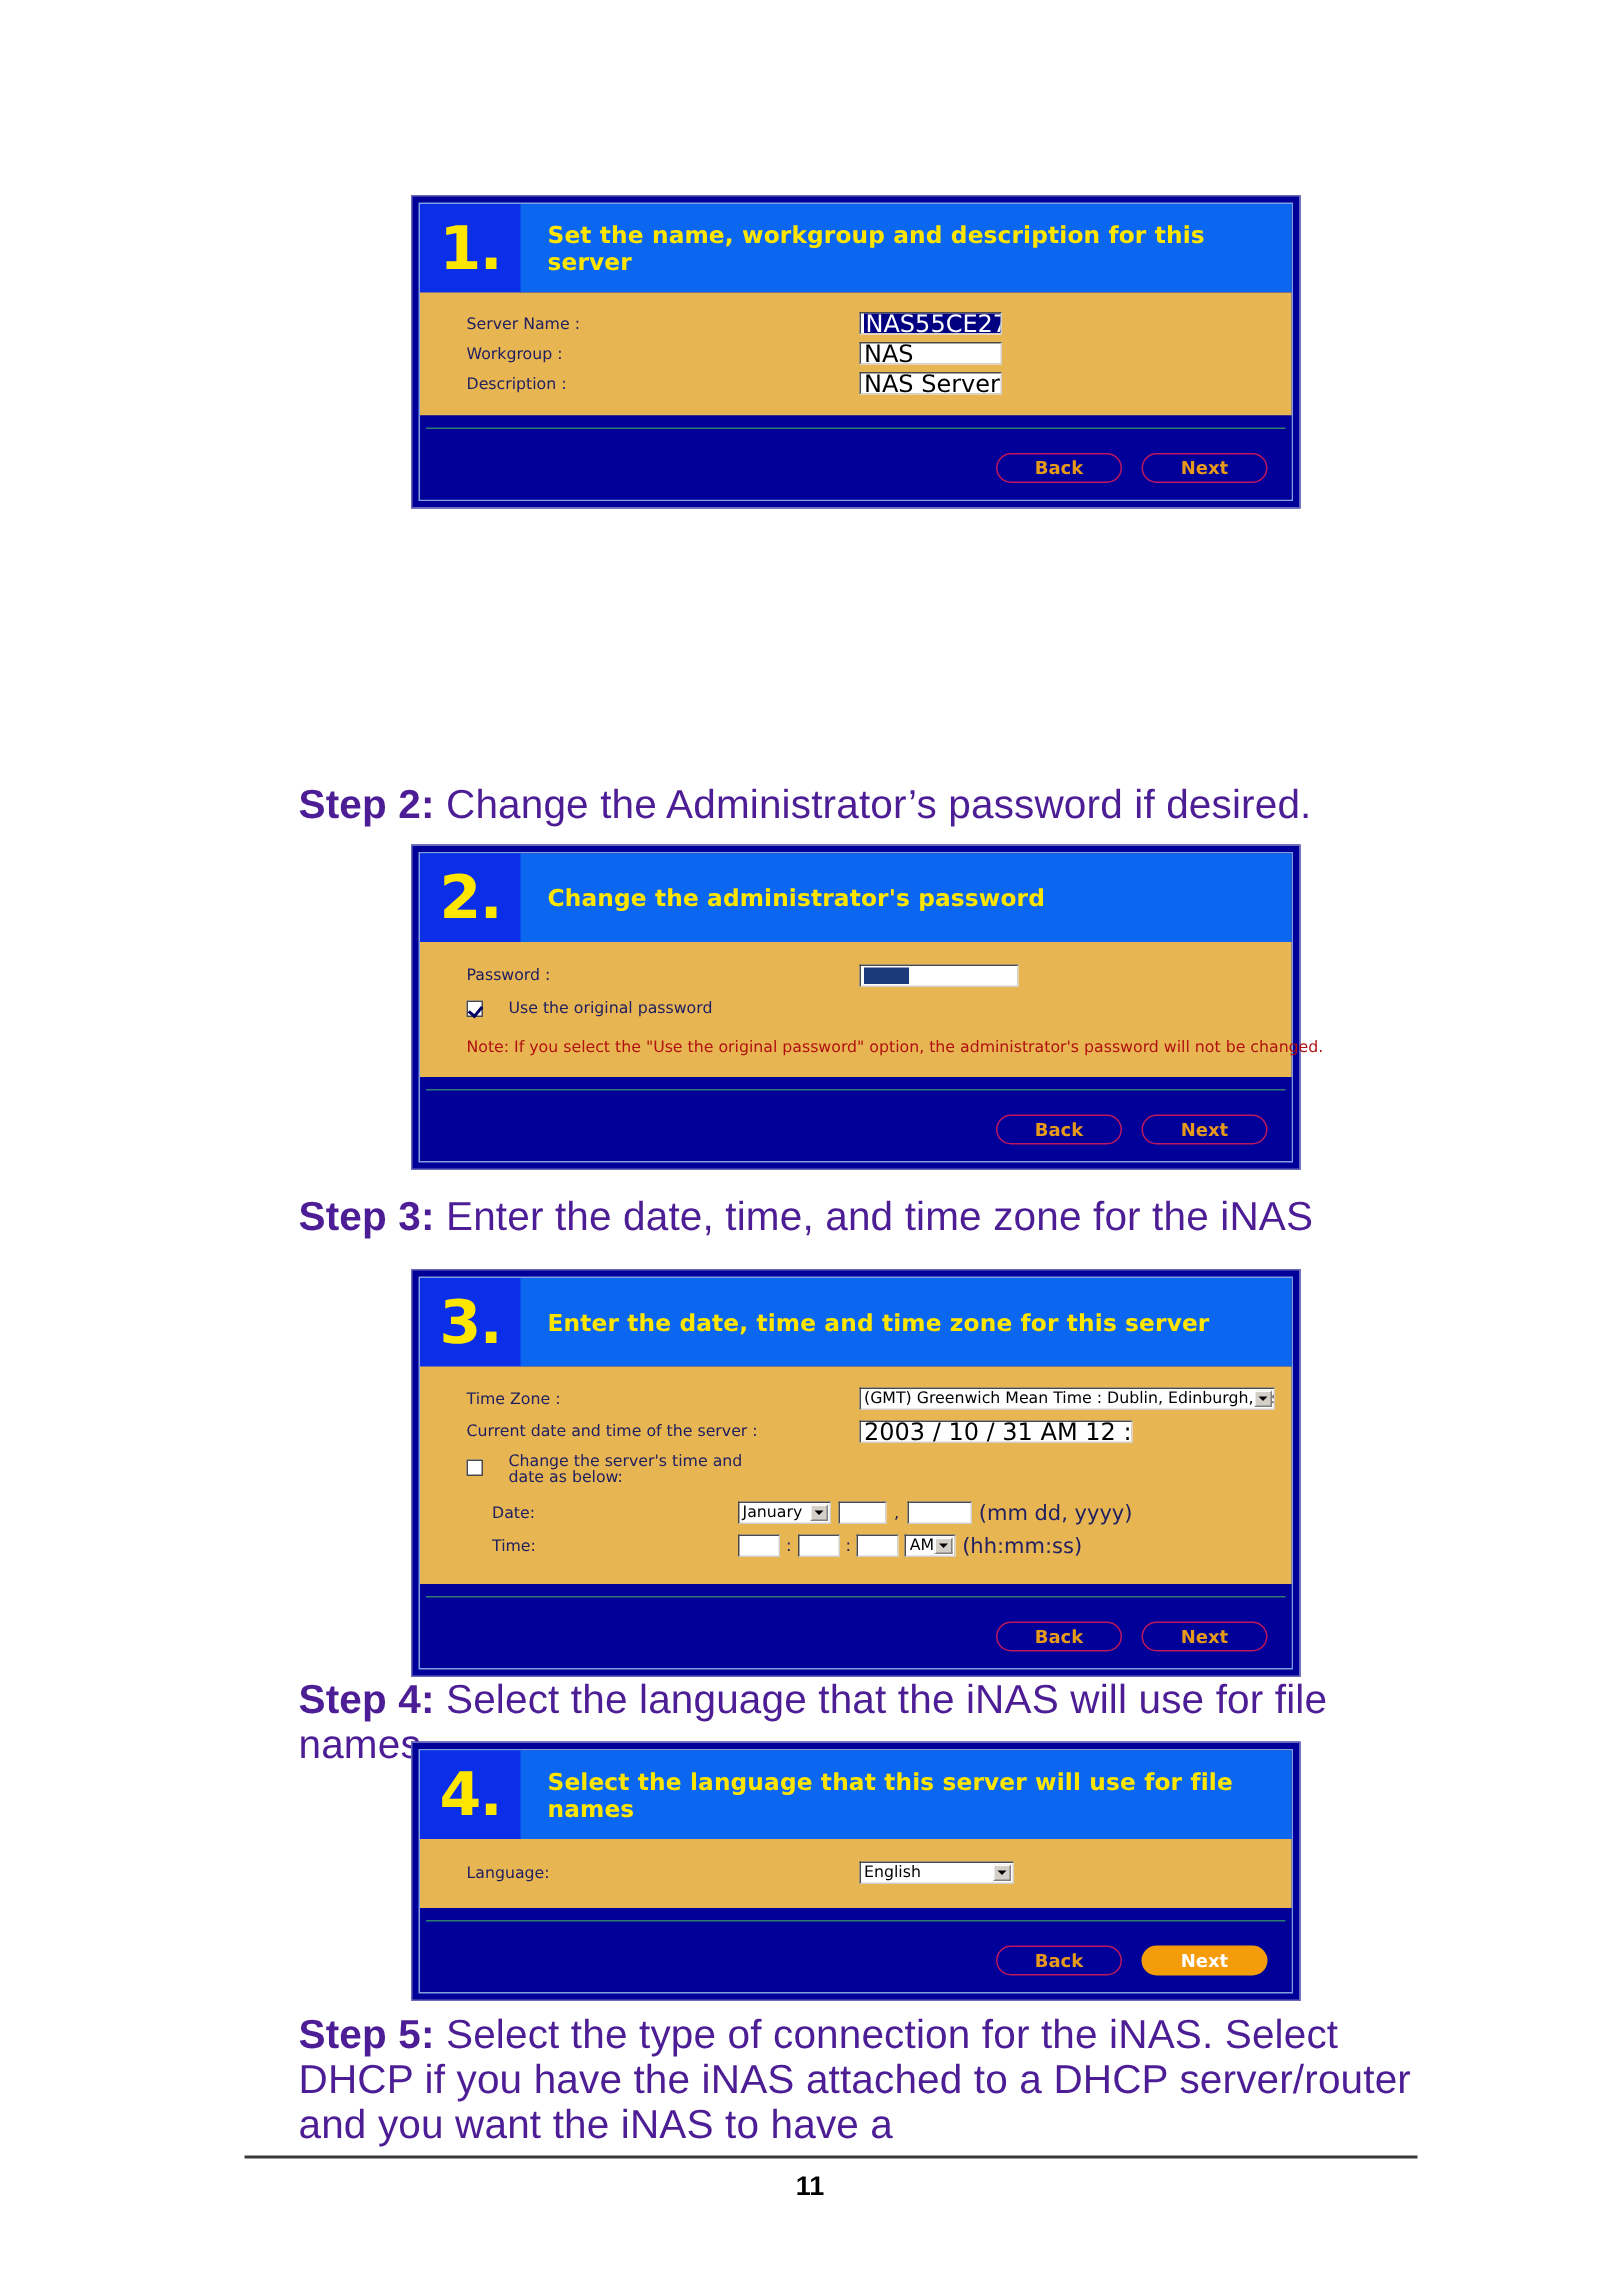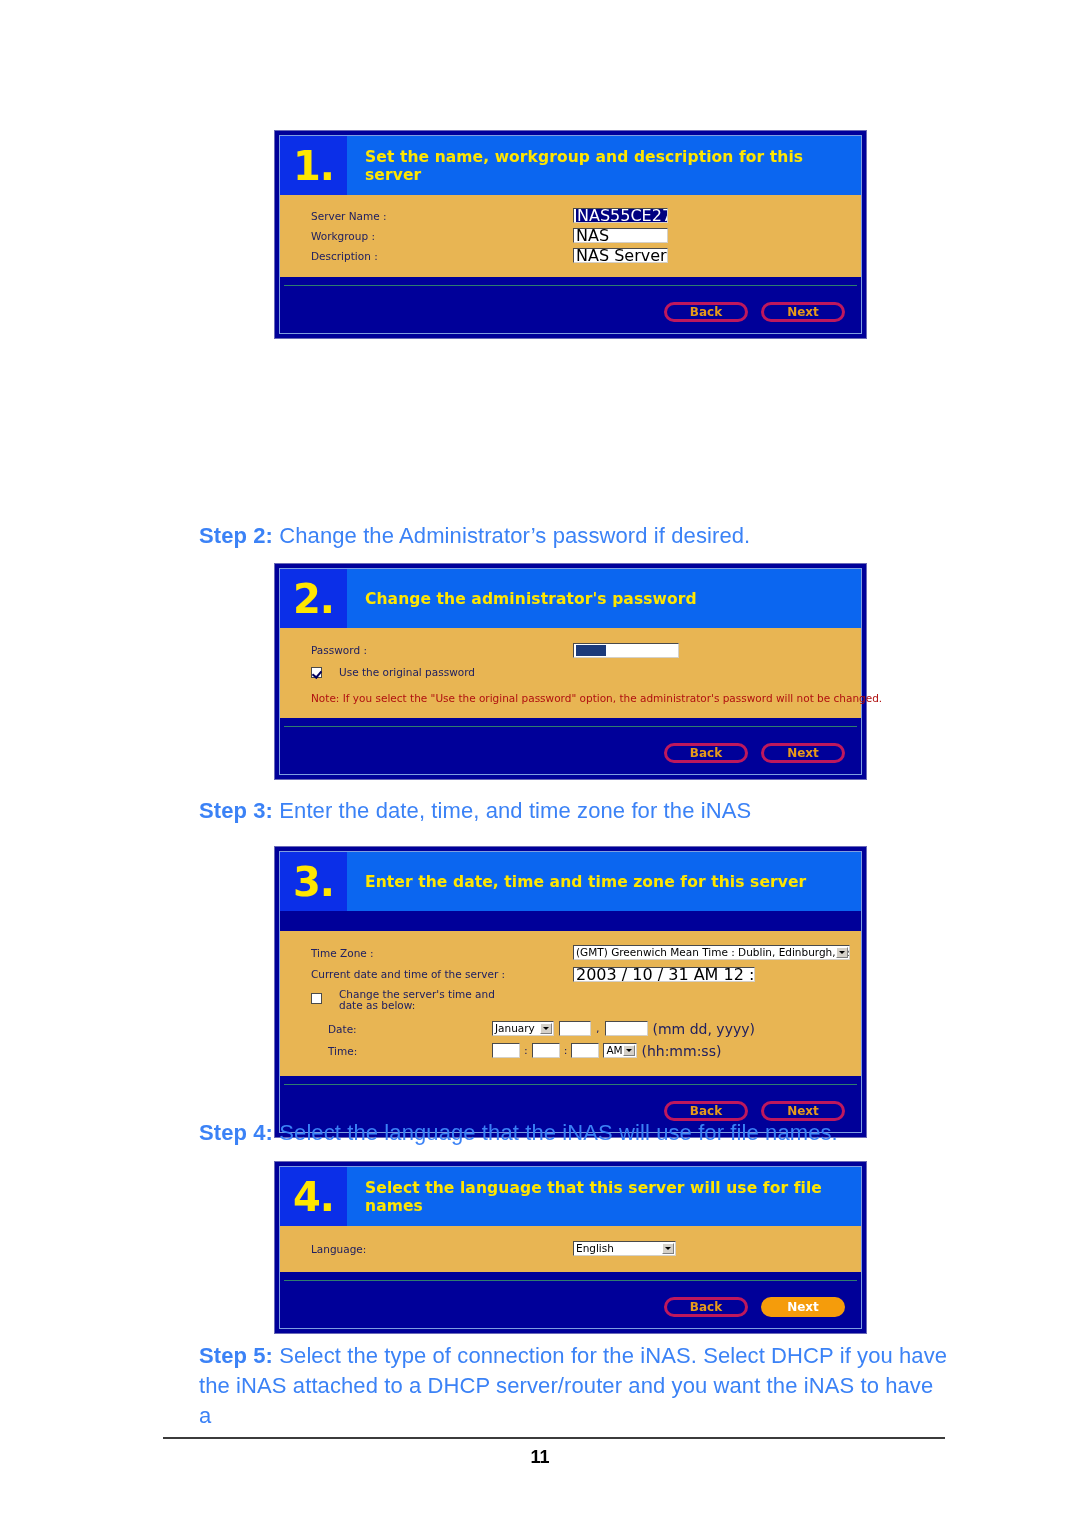--- a/index.html
+++ b/index.html
@@ -12,23 +12,23 @@
     height: 1528px;
     position: relative;
     font-family: "Liberation Sans", sans-serif;
     color: #000000;
     overflow: hidden;
   }
 
   
   .doc-para {
     position: absolute;
-    font-size: 22px;
+    font-size: 27px;
     line-height: 30px;
-    color: #3b82f6;
+    color: #4c1d95;
     letter-spacing: 0.1px;
   }
   .doc-para .step-label {
     font-weight: bold;
   }
 
   .page-rule {
     position: absolute;
     left: 163px;
     top: 1437px;
@@ -118,21 +118,21 @@
   .btn-row {
     position: absolute;
     right: 16px;
     bottom: 11px;
     display: flex;
     gap: 13px;
   }
   .pill {
     width: 84px;
     height: 20px;
-    border: 3px solid #be185d;
+    border: 1px solid #be185d;
     border-radius: 11px;
     color: #e79a1a;
     font-size: 12px;
     font-weight: bold;
     display: flex;
     align-items: center;
     justify-content: center;
     background: transparent;
     box-sizing: border-box;
     font-family: "DejaVu Sans", sans-serif;
@@ -346,21 +346,21 @@
 <div class="doc-para" style="left:199px; top:796px; width:720px;">
   <span class="step-label">Step 3:</span><span> Enter the date, time, and time zone for the iNAS</span>
 </div>
 
 <div class="wizard" style="top:846px;">
   <div class="wiz-inner">
     <div class="wiz-head">
       <div class="wiz-num">3.</div>
       <div class="wiz-title">Enter the date, time and time zone for this server</div>
     </div>
-    <div class="wiz-body" style="padding-bottom:14px;margin-top:20px;">
+    <div class="wiz-body" style="padding-bottom:14px;">
       <div class="frow" style="height:21px;">
         <span class="flabel">Time Zone :</span>
         <div class="fctrl">
           <div class="selbox" style="width:277px;"><span>(GMT) Greenwich Mean Time : Dublin, Edinburgh, Lisbon, London</span><span class="arrow">
                 <i></i>
               </span></div>
         </div>
       </div>
       <div class="frow" style="height:20px;">
         <span class="flabel">Current date and time of the server :</span>

